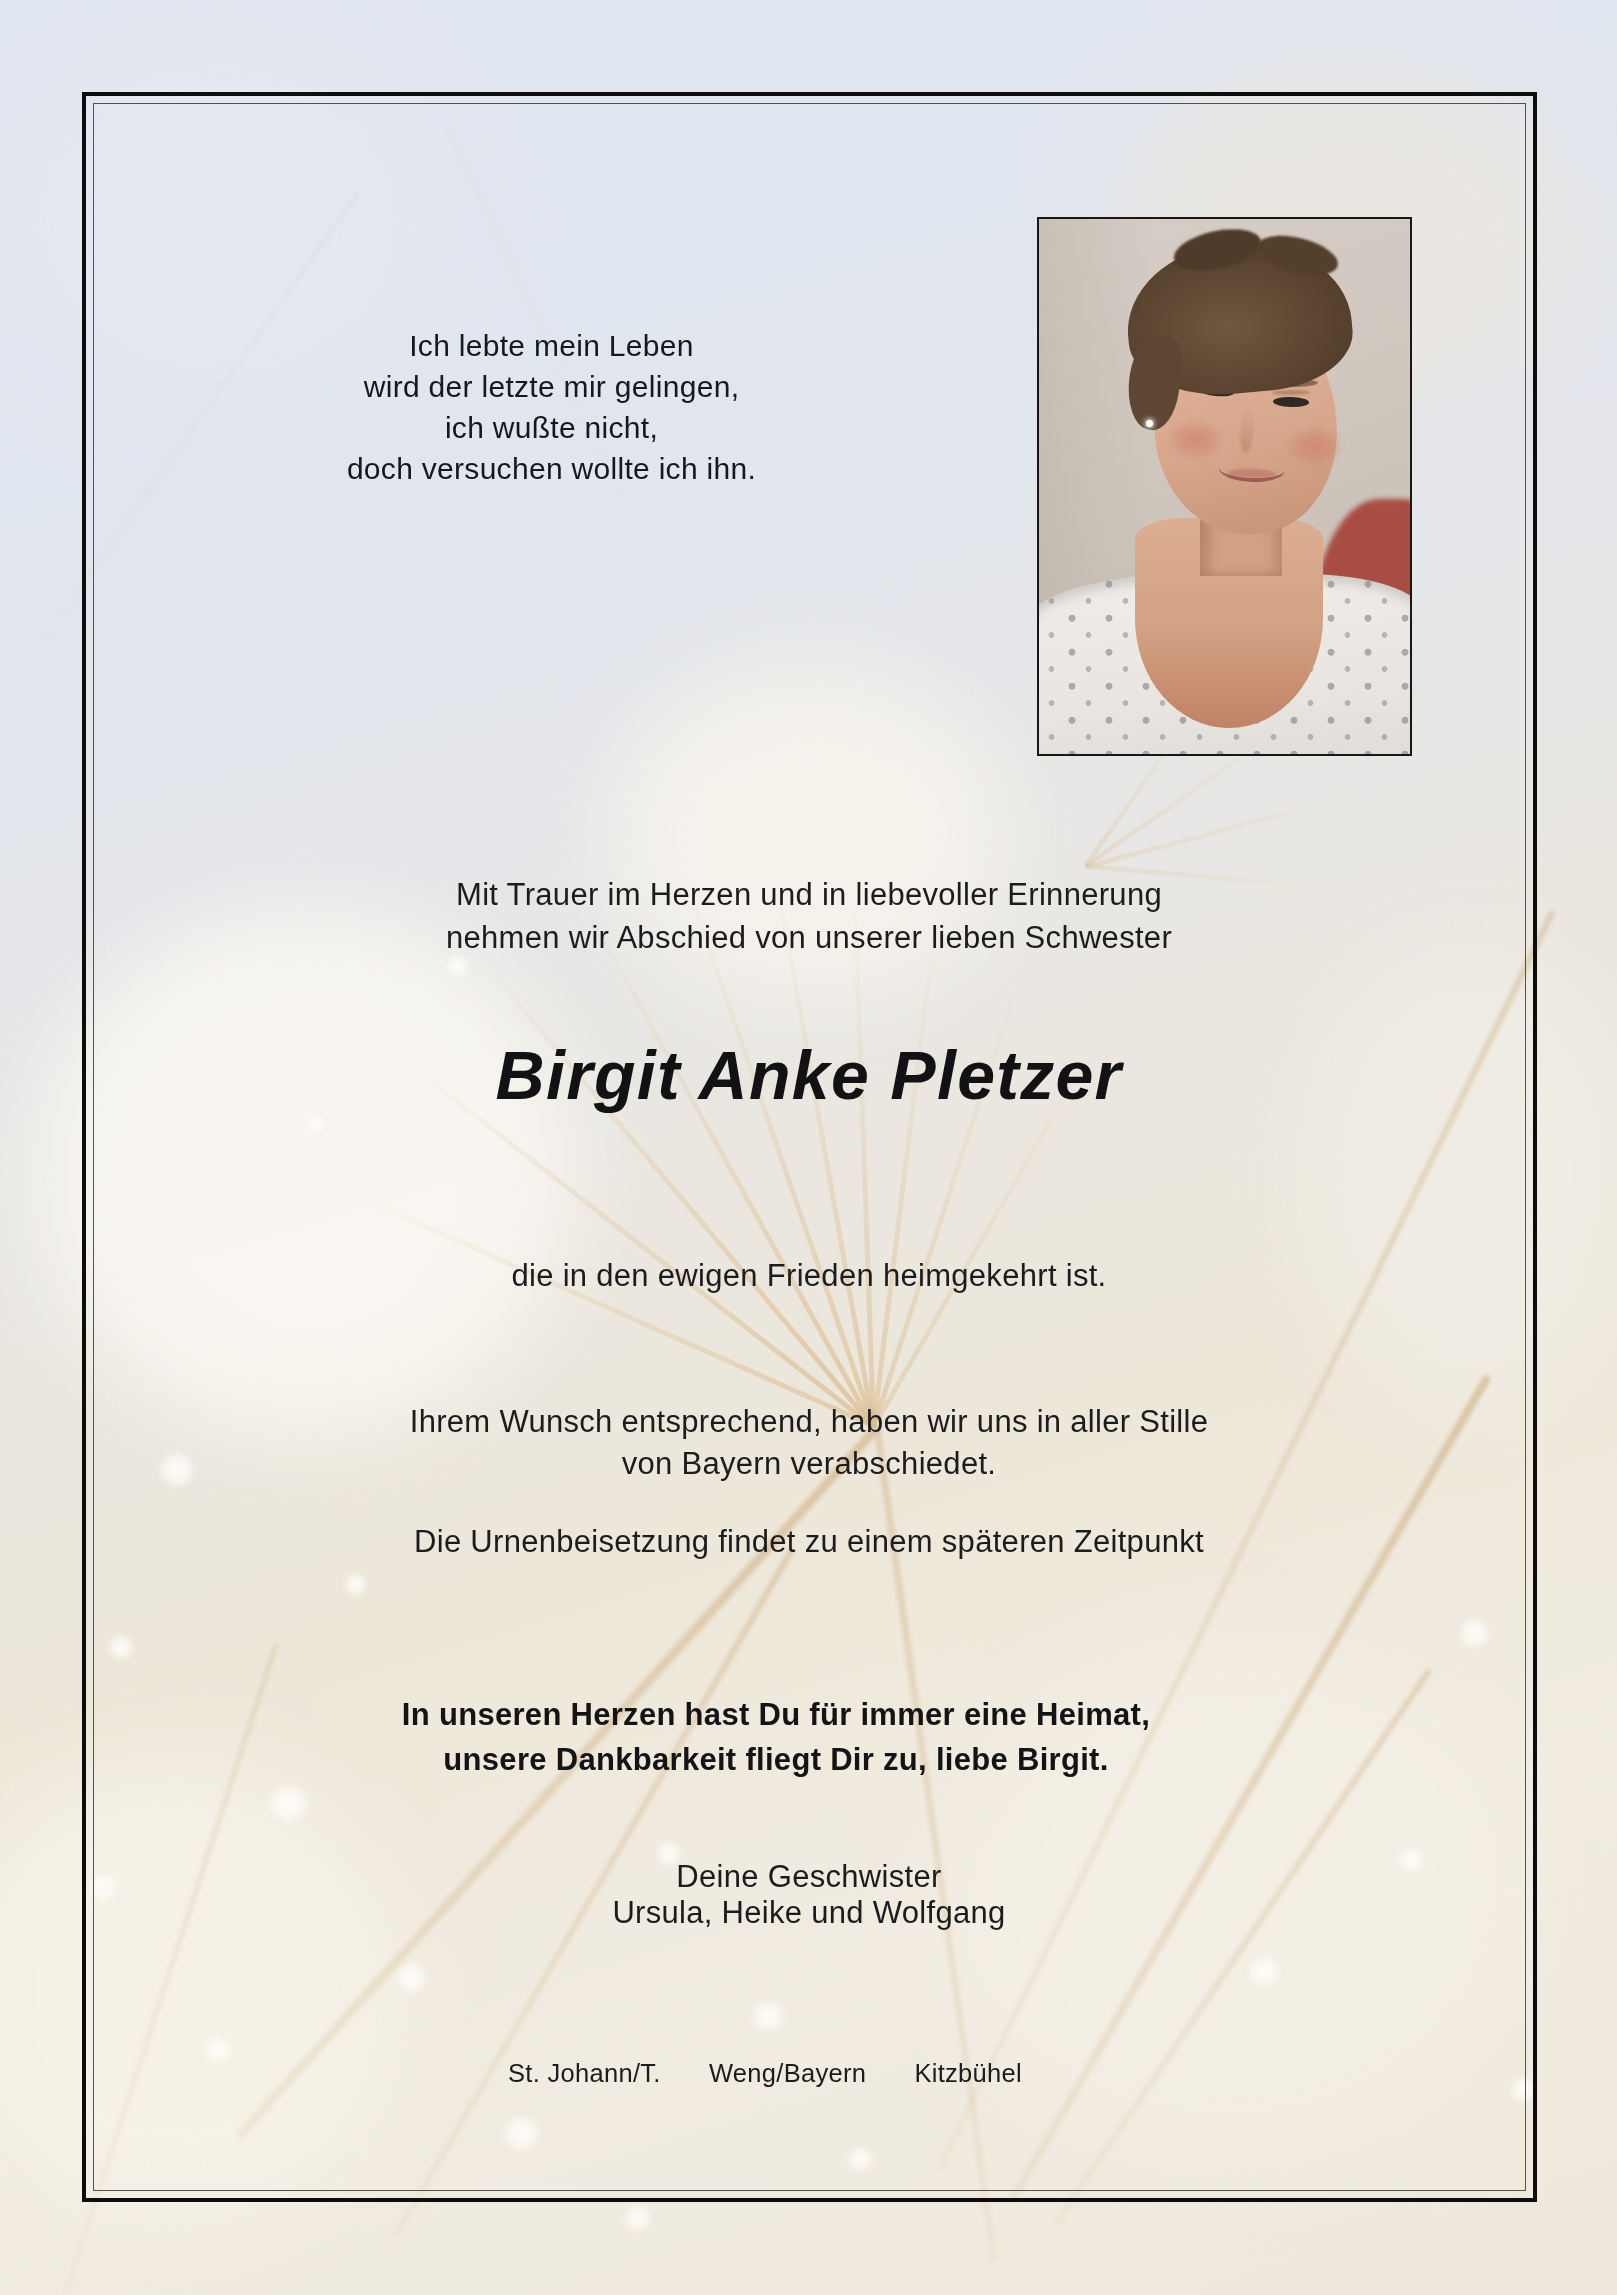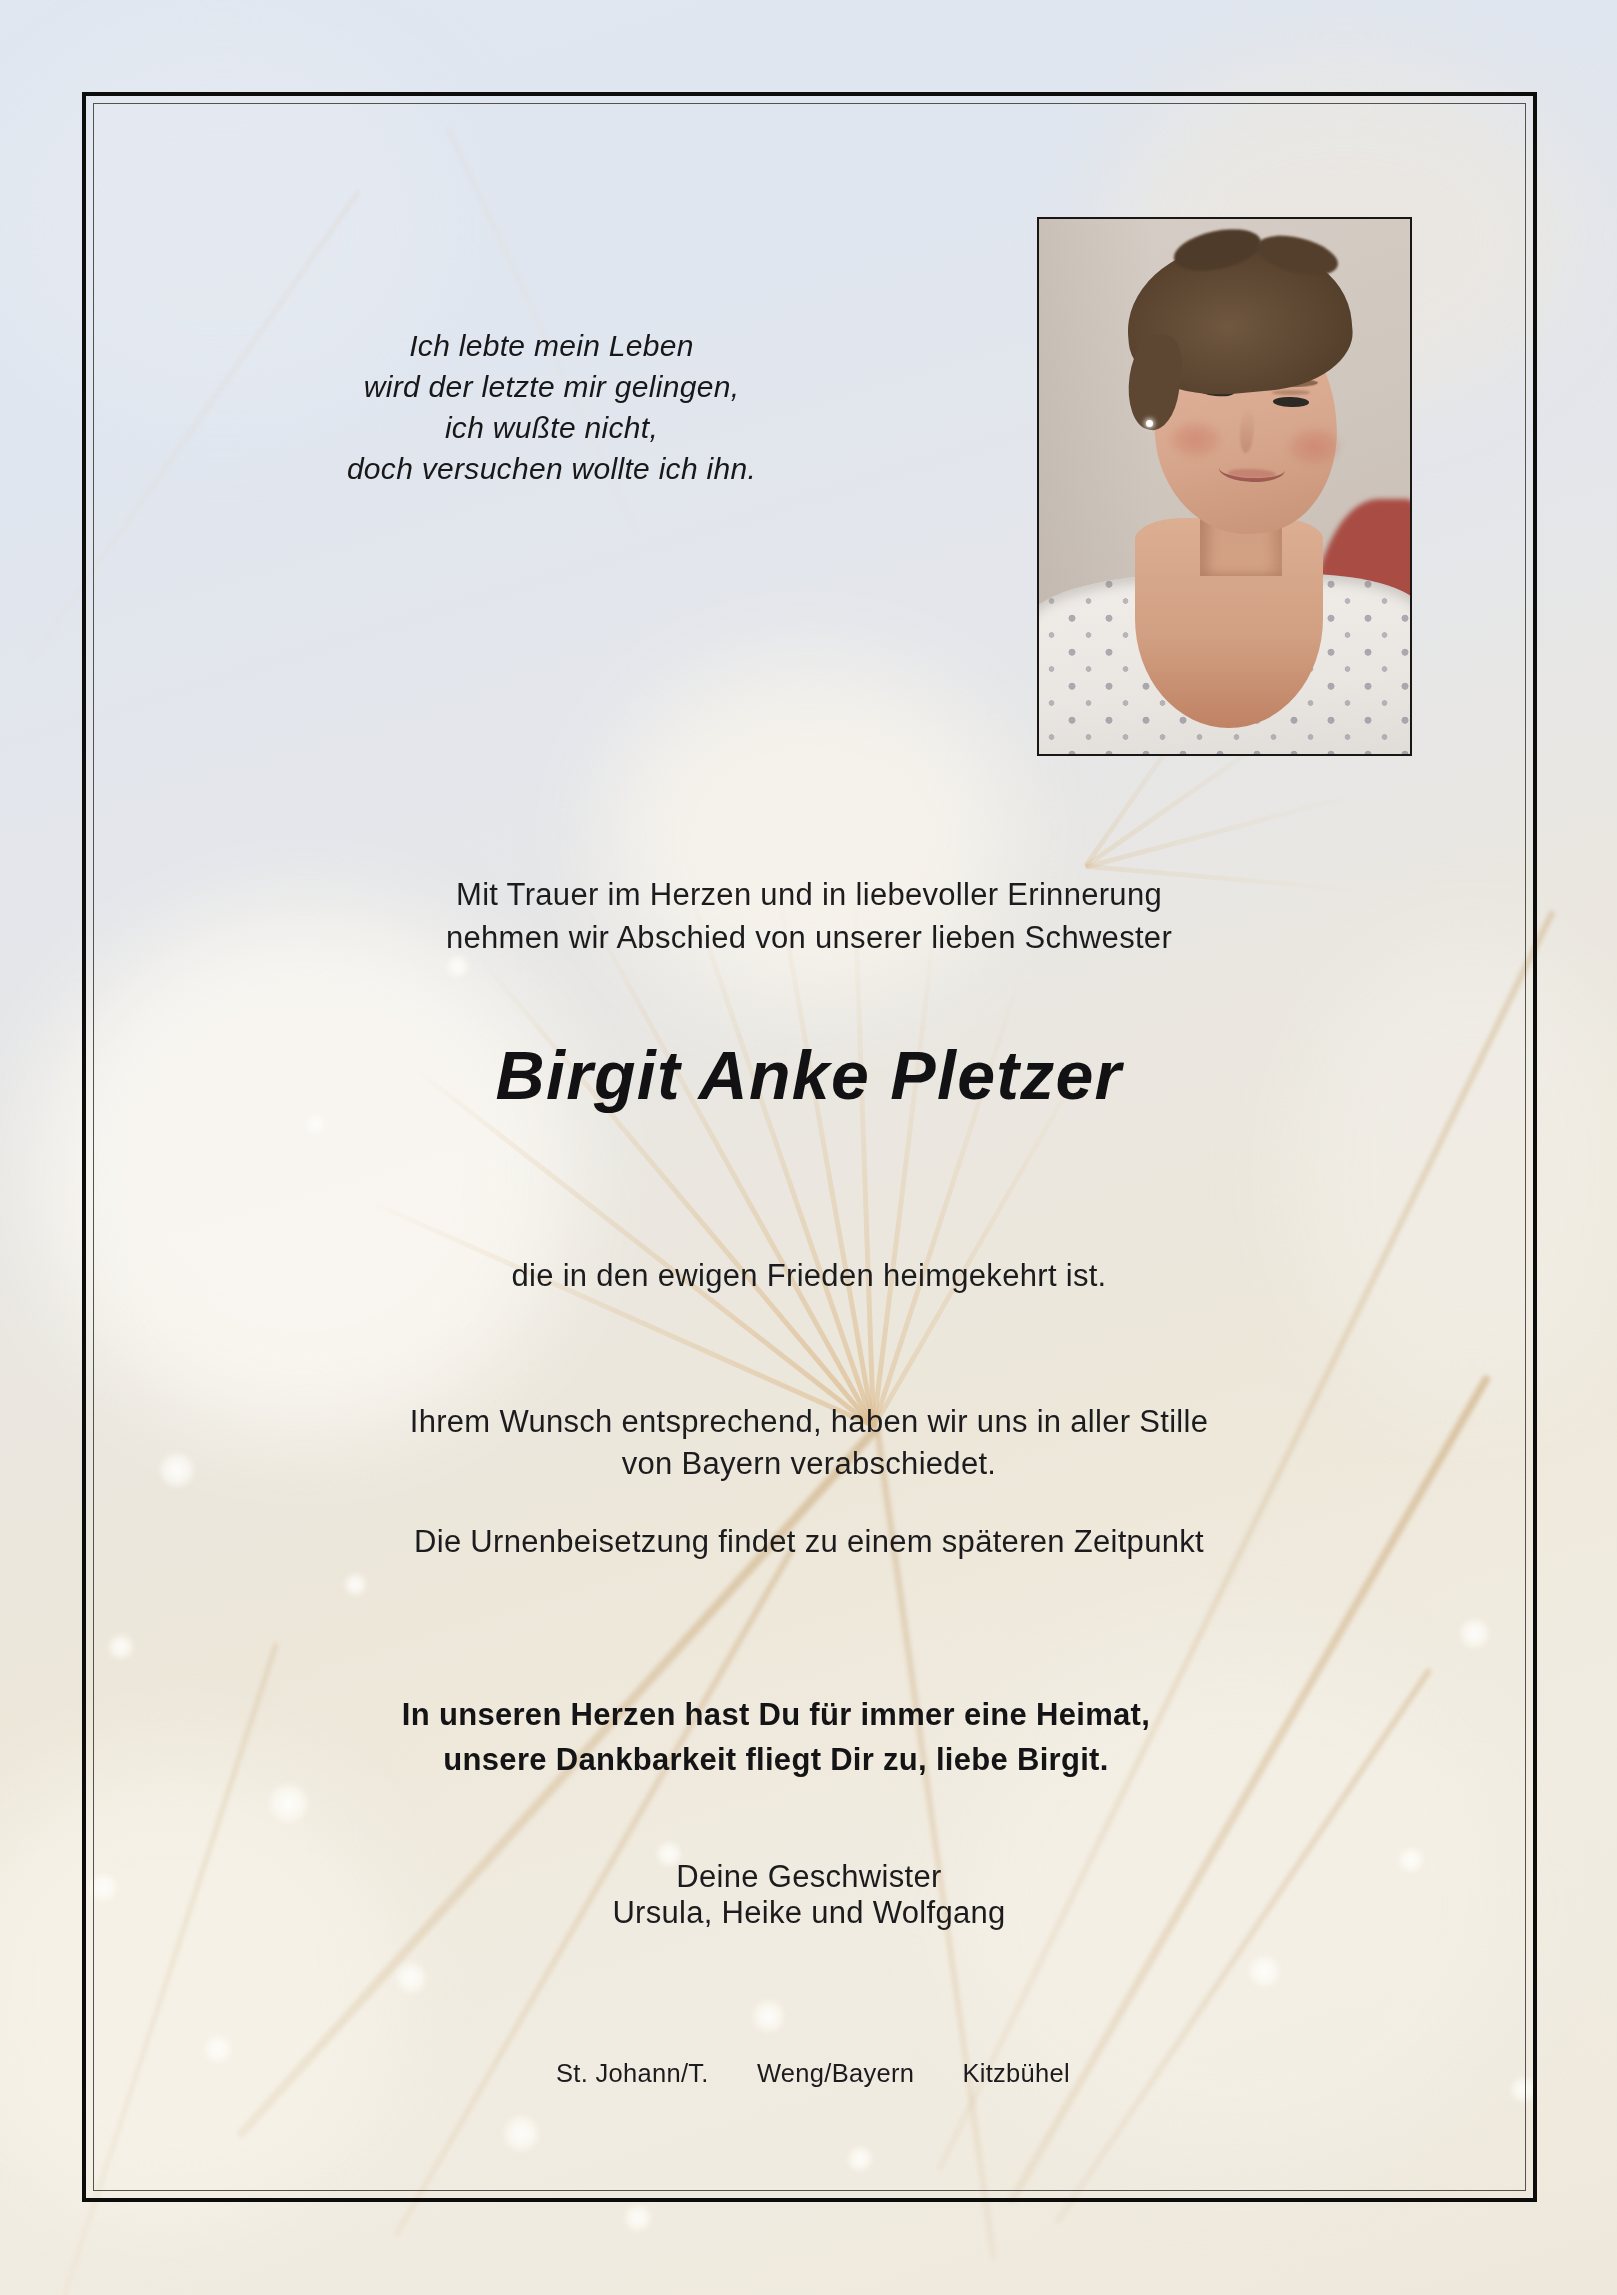--- a/index.html
+++ b/index.html
@@ -45,36 +45,36 @@
   }
   .frame-inner {
     position:absolute; left:7px; top:7px; right:7px; bottom:7px;
     border:1.9px solid #54524c;
   }
 
   
   .txt { position:absolute; text-align:center; letter-spacing:0.3px; }
   .poem {
     left:201px; top:325px; width:701px;
-    font-size:30px; line-height:41px; font-style:italic; color:#18181a;
+    font-size:30px; line-height:41px; color:#18181a;
   }
   .announcement { left:0; top:873px; width:1618px; font-size:31px; line-height:43px; }
   .deceased-name {
     left:0; top:1041px; width:1618px;
     font-size:68px; line-height:69px; font-weight:bold; font-style:italic;
     letter-spacing:1.3px; color:#121214;
   }
   .life-dates { left:0; top:1134px; width:1618px;
     font-size:29px; line-height:29px; font-weight:bold; font-style:italic; }
   .epitaph { left:0; top:1260px; width:1618px; font-size:31px; line-height:31px; }
   .farewell { left:0; top:1401px; width:1618px; font-size:31px; line-height:42px; }
   .burial   { left:0; top:1524px; width:1618px; font-size:31px; line-height:36px; }
   .tribute  { left:0; top:1692px; width:1552px; font-size:31px; line-height:45px; font-weight:bold; color:#141416; }
   .signature{ left:0; top:1859px; width:1618px; font-size:31px; line-height:36px; }
-  .footer   { left:0; top:2060px; width:1530px; font-size:25.5px; line-height:27px;margin-left:48px; }
+  .footer   { left:0; top:2060px; width:1530px; font-size:25.5px; line-height:27px; }
   .footer .place { display:inline-block; margin:0 20.4px; }
 
   
   .photo {
     position:absolute; left:1037px; top:217px; width:371px; height:535px;
     border:2.5px solid #191714; box-sizing:content-box; overflow:hidden;
     background:linear-gradient(160deg, #d6cec6 0%, #cfc6be 45%, #c5bab0 100%);
   }
   .photo * { position:absolute; }
   .p-wall-shade { left:0; top:0; width:115px; height:535px;

